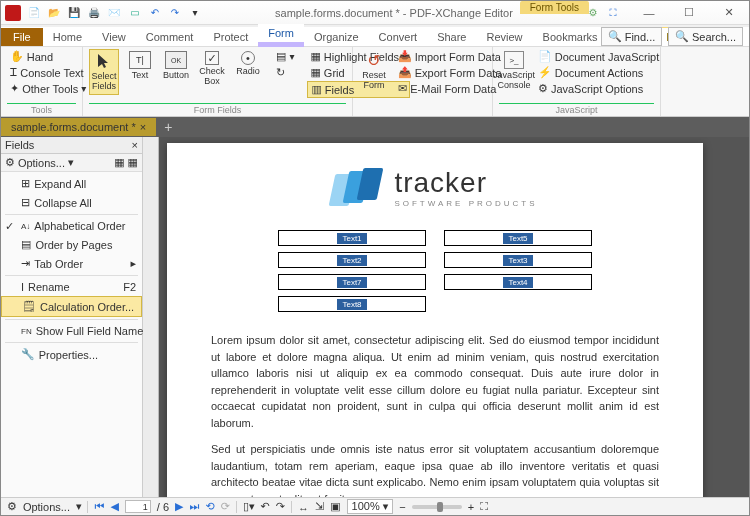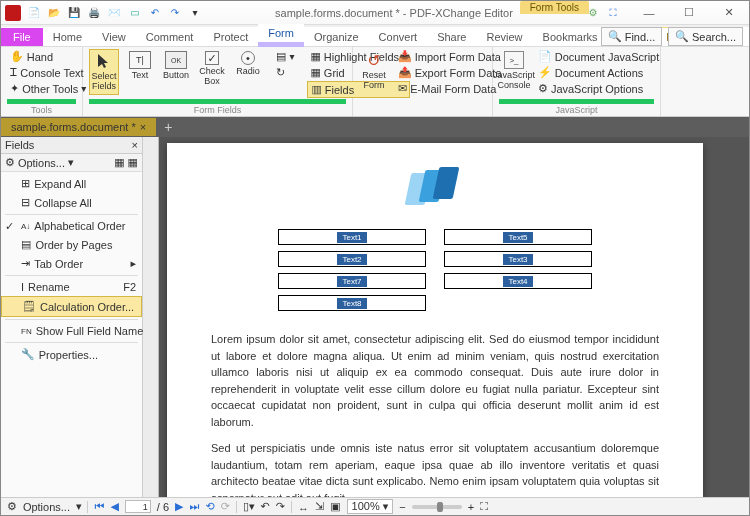--- a/index.html
+++ b/index.html
@@ -9,27 +9,27 @@
 .qat{display:flex;gap:4px;align-items:center}
 .qat span{width:16px;height:16px;display:flex;align-items:center;justify-content:center;font-size:10px}
 .title{flex:1;text-align:center;color:#666}
 .winbtns{display:flex}
 .winbtns div{width:40px;height:24px;display:flex;align-items:center;justify-content:center;color:#555}
 .formtools{position:absolute;top:0;right:calc(50% - 216px);display:flex;flex-direction:column;align-items:center}
 .formtools .hdr{background:#f5d97a;padding:1px 10px;font-size:10px;color:#6b5400;border-radius:2px 2px 0 0}
 .search-quick{position:absolute;top:26px;right:6px;display:flex;gap:6px;align-items:center}
 .search-btn{border:1px solid #bbb;background:#fafafa;padding:2px 6px;display:flex;align-items:center;gap:3px;color:#555}
 .menubar{position:absolute;top:26px;left:0;right:0;height:20px;display:flex;align-items:center;padding-left:0;border-bottom:1px solid #ddd;background:#fff}
-.menubar .file{background:#d946ef;color:#fff;padding:3px 12px;font-size:11px}
+.menubar .file{background:#a16207;color:#fff;padding:3px 12px;font-size:11px}
 .menubar .tab{padding:3px 10px;color:#555;cursor:pointer}
 .menubar .tab.active{color:#1e5aa8;border-bottom:8px solid #c4b5fd;background:#fff}
 .ribbon{position:absolute;top:46px;left:0;right:0;height:70px;background:#f7f7f7;border-bottom:1px solid #ccc;display:flex}
 .rgrp{border-right:1px solid #ddd;padding:2px 6px 0 6px;display:flex;flex-direction:column;justify-content:space-between;position:relative}
 .rgrp .items{display:flex;gap:6px;align-items:flex-start;flex:1}
-.rgrp .lbl{text-align:center;font-size:9px;color:#888;padding:1px 0;border-top:5px solid #22c55e}
+.rgrp .lbl{text-align:center;font-size:9px;color:#888;padding:1px 0;border-top:1px solid #22c55e}
 .rbtn{display:flex;flex-direction:column;align-items:center;justify-content:center;padding:2px 4px;gap:2px;min-width:30px}
 .rbtn.selected{background:#f7e9a0;border:1px solid #d4b843}
 .rbtn .ic{width:18px;height:18px;display:flex;align-items:center;justify-content:center}
 .rbtn .tx{font-size:9px;text-align:center;line-height:1.1}
 .small-list{display:flex;flex-direction:column;gap:1px}
 .small-list div{display:flex;align-items:center;gap:3px;font-size:10px;padding:1px 3px;white-space:nowrap}
 .doctab{position:absolute;top:116px;left:0;right:0;height:20px;background:#5d5d5d;display:flex;align-items:center}
 .doctab .t{background:#b89b2e;color:#fff;padding:3px 10px;font-size:10px;display:flex;align-items:center;gap:4px}
 .doctab .plus{color:#ccc;padding:0 8px;font-size:14px}
 .main{position:absolute;top:136px;left:0;right:0;bottom:18px;display:flex}
@@ -304,20 +304,24 @@
   </div>
   <div class="canvas">
     <div class="vtoolbar"></div>
     <div class="page">
       <div class="logo">
         <div class="logo-mark">
             <span></span>
             <span></span>
             <span></span>
           </div>
+        <div class="logo-text">
+            <div class="big">tracker</div>
+            <div class="sm">SOFTWARE PRODUCTS</div>
+          </div>
       </div>
       <div class="fields-grid">
         <div class="fcell">
             <span class="tag">Text1</span>
           </div>
         <div class="fcell">
             <span class="tag">Text5</span>
           </div>
         <div class="fcell">
             <span class="tag">Text2</span>

